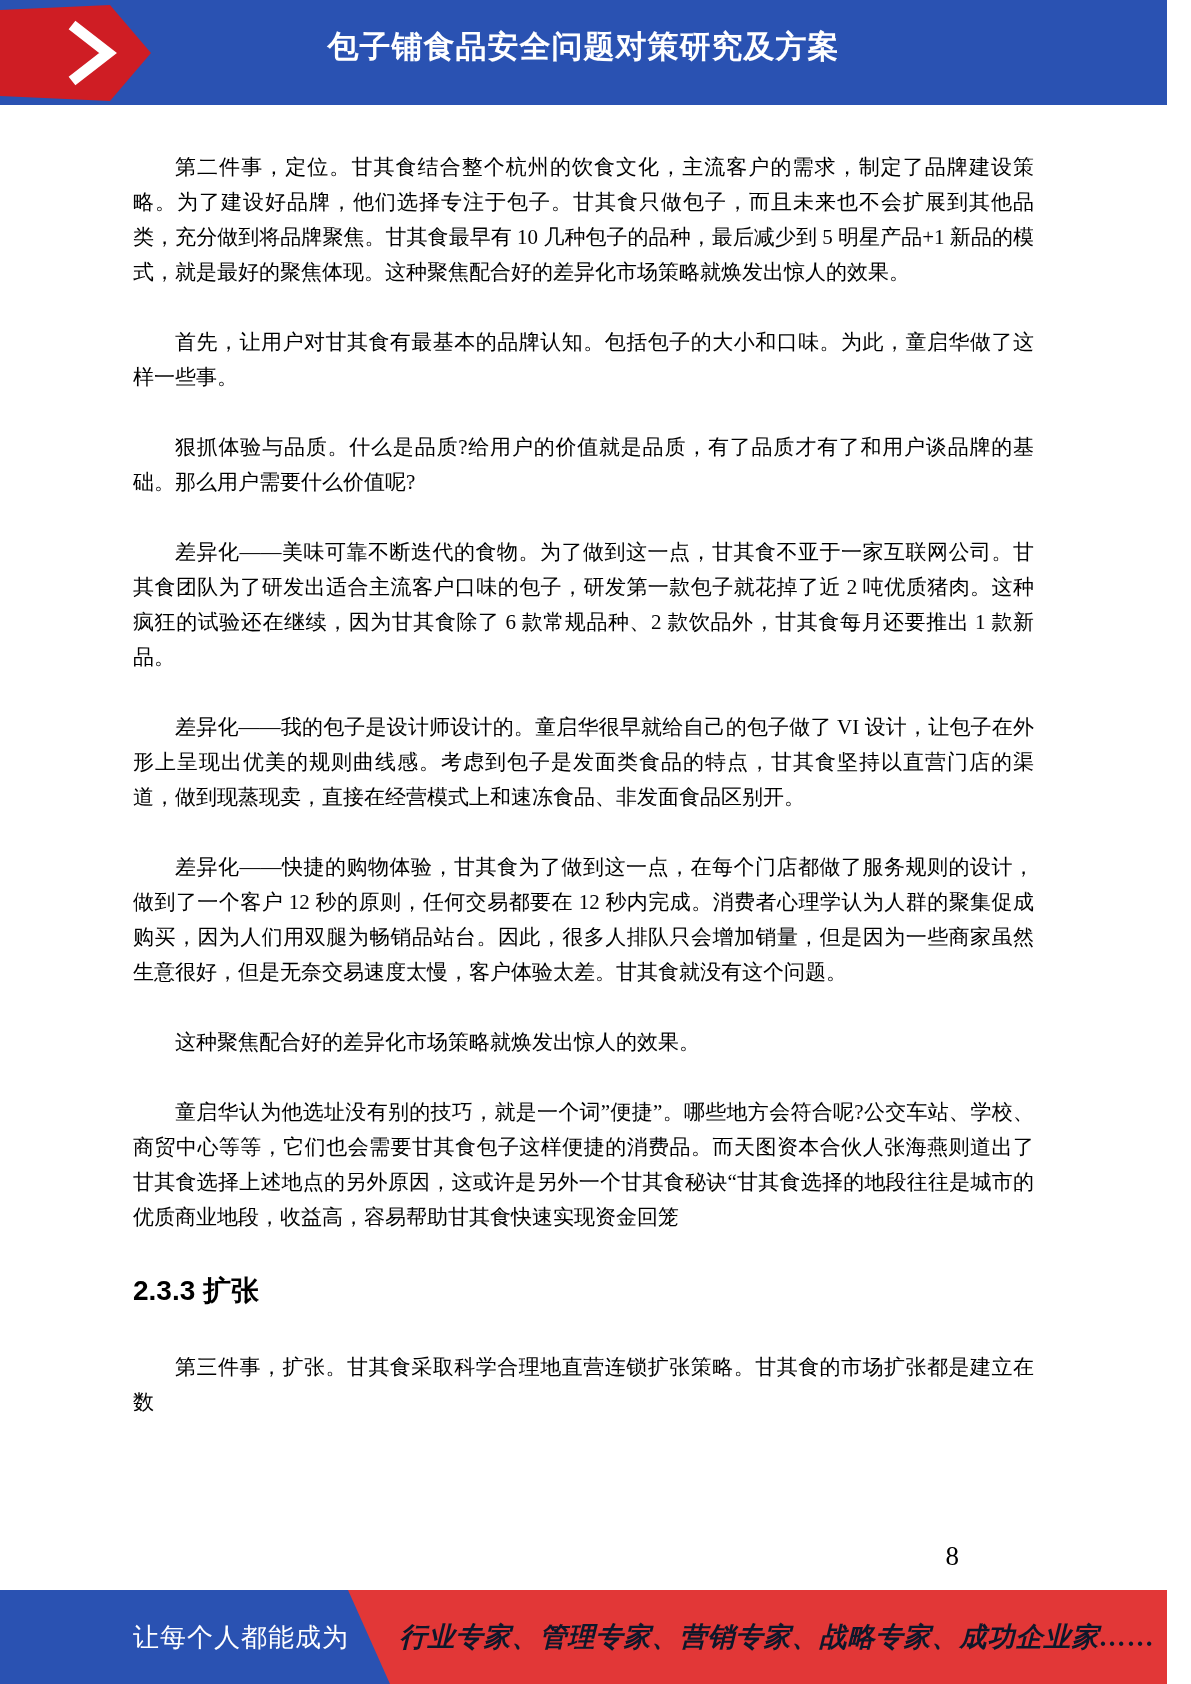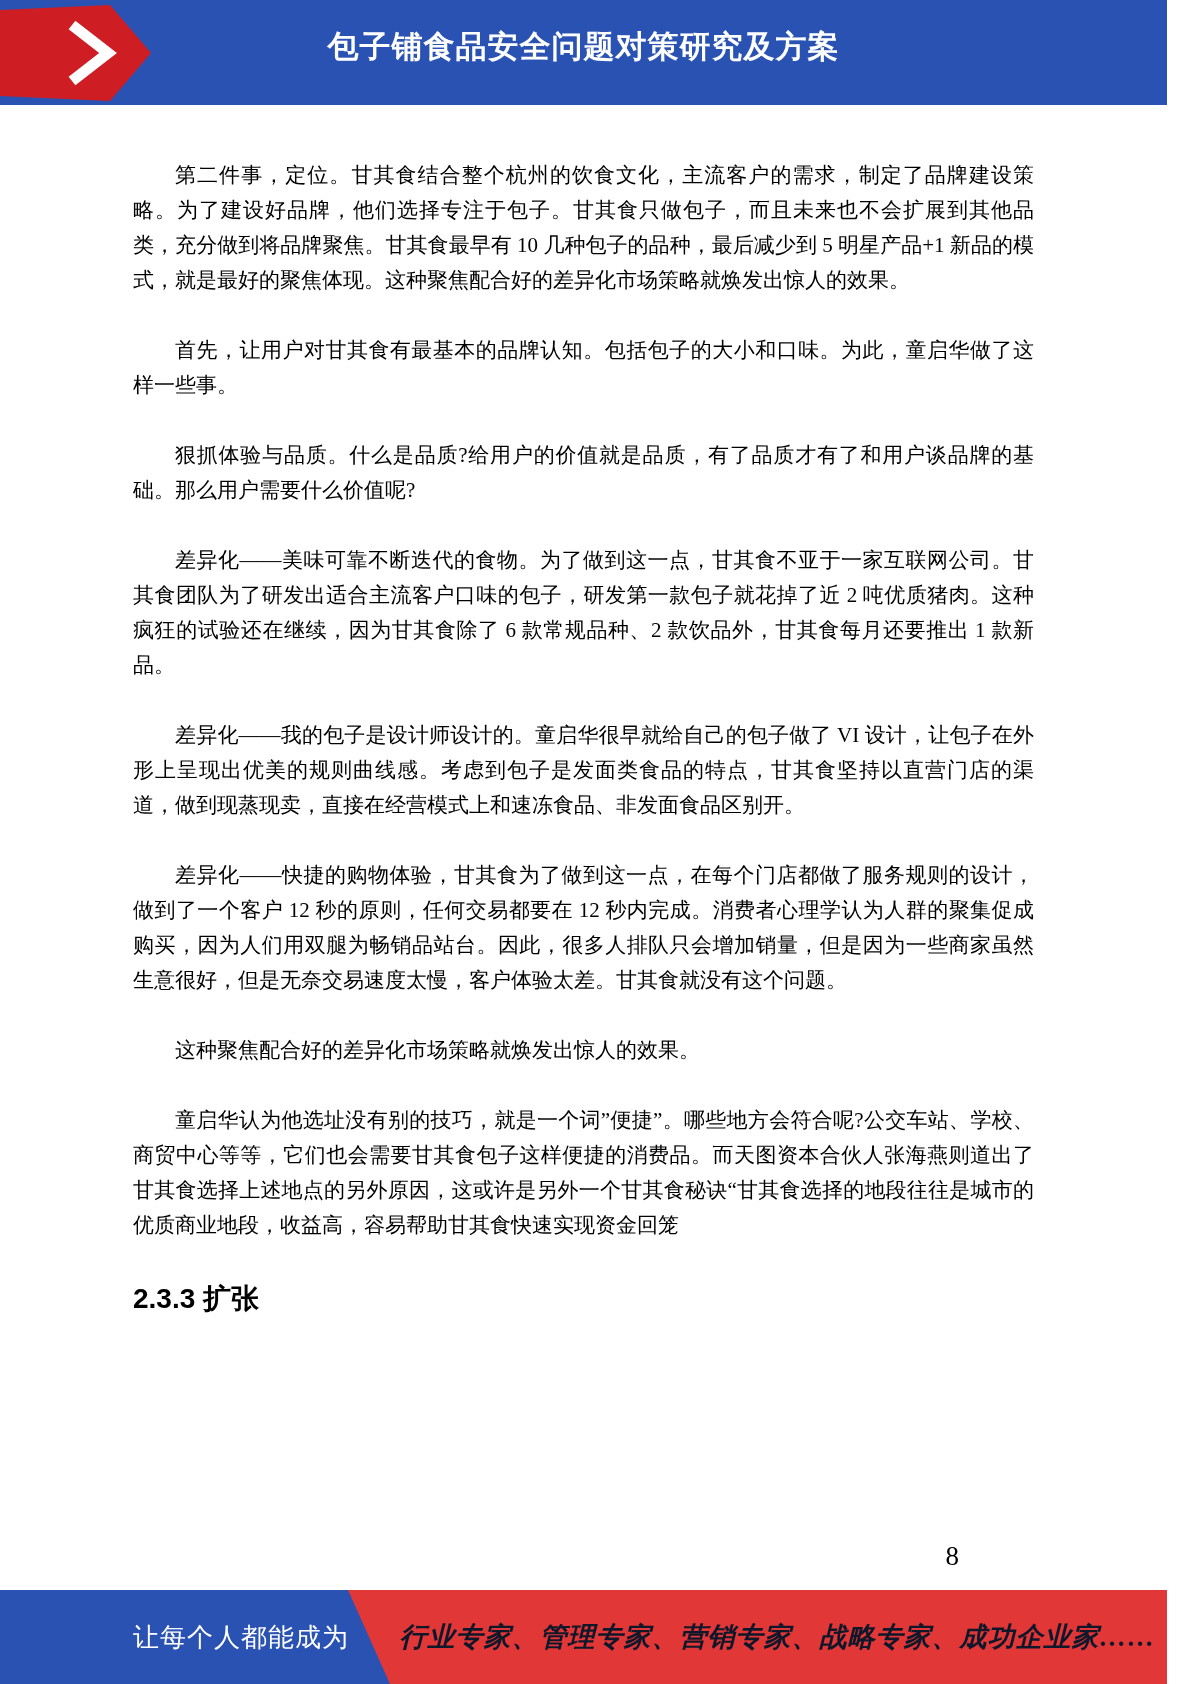--- a/index.html
+++ b/index.html
@@ -40,26 +40,25 @@
     left: 0;
     top: 5px;
   }
 
   
   .content {
     position: absolute;
     top: 105px;
     left: 133px;
     right: 133px;
-    padding-top: 29px;
+    padding-top: 45px;
     color: #000000;
     font-size: 21px;
     line-height: 35px;
     text-align: justify;
-    margin-top: 24px;
   }
   .content p {
     margin: 0 0 35px 0;
     text-indent: 2em;
   }
   .section-heading {
     margin: 38px 0 42px 0;
     font-family: Liberation Sans, sans-serif;
     font-size: 28px;
     font-weight: bold;
@@ -136,20 +135,21 @@
   <main class="content">
     <p>第二件事，定位。甘其食结合整个杭州的饮食文化，主流客户的需求，制定了品牌建设策略。为了建设好品牌，他们选择专注于包子。甘其食只做包子，而且未来也不会扩展到其他品类，充分做到将品牌聚焦。甘其食最早有 10 几种包子的品种，最后减少到 5 明星产品+1 新品的模式，就是最好的聚焦体现。这种聚焦配合好的差异化市场策略就焕发出惊人的效果。</p>
     <p>首先，让用户对甘其食有最基本的品牌认知。包括包子的大小和口味。为此，童启华做了这样一些事。</p>
     <p>狠抓体验与品质。什么是品质?给用户的价值就是品质，有了品质才有了和用户谈品牌的基础。那么用户需要什么价值呢?</p>
     <p>差异化——美味可靠不断迭代的食物。为了做到这一点，甘其食不亚于一家互联网公司。甘其食团队为了研发出适合主流客户口味的包子，研发第一款包子就花掉了近 2 吨优质猪肉。这种疯狂的试验还在继续，因为甘其食除了 6 款常规品种、2 款饮品外，甘其食每月还要推出 1 款新品。</p>
     <p>差异化——我的包子是设计师设计的。童启华很早就给自己的包子做了 VI 设计，让包子在外形上呈现出优美的规则曲线感。考虑到包子是发面类食品的特点，甘其食坚持以直营门店的渠道，做到现蒸现卖，直接在经营模式上和速冻食品、非发面食品区别开。</p>
     <p>差异化——快捷的购物体验，甘其食为了做到这一点，在每个门店都做了服务规则的设计，做到了一个客户 12 秒的原则，任何交易都要在 12 秒内完成。消费者心理学认为人群的聚集促成购买，因为人们用双腿为畅销品站台。因此，很多人排队只会增加销量，但是因为一些商家虽然生意很好，但是无奈交易速度太慢，客户体验太差。甘其食就没有这个问题。</p>
     <p>这种聚焦配合好的差异化市场策略就焕发出惊人的效果。</p>
     <p>童启华认为他选址没有别的技巧，就是一个词”便捷”。哪些地方会符合呢?公交车站、学校、商贸中心等等，它们也会需要甘其食包子这样便捷的消费品。而天图资本合伙人张海燕则道出了甘其食选择上述地点的另外原因，这或许是另外一个甘其食秘诀“甘其食选择的地段往往是城市的优质商业地段，收益高，容易帮助甘其食快速实现资金回笼</p>
     <h2 class="section-heading">2.3.3 扩张</h2>
+    <p>第三件事，扩张。甘其食采取科学合理地直营连锁扩张策略。甘其食的市场扩张都是建立在数</p>
   </main>
 
   <div class="page-number">8</div>
 
   <footer class="footer">
     <div class="footer-left-text">让每个人都能成为</div>
     <div class="footer-red">
       <div class="footer-right-text">行业专家、管理专家、营销专家、战略专家、成功企业家……</div>
     </div>
   </footer>

